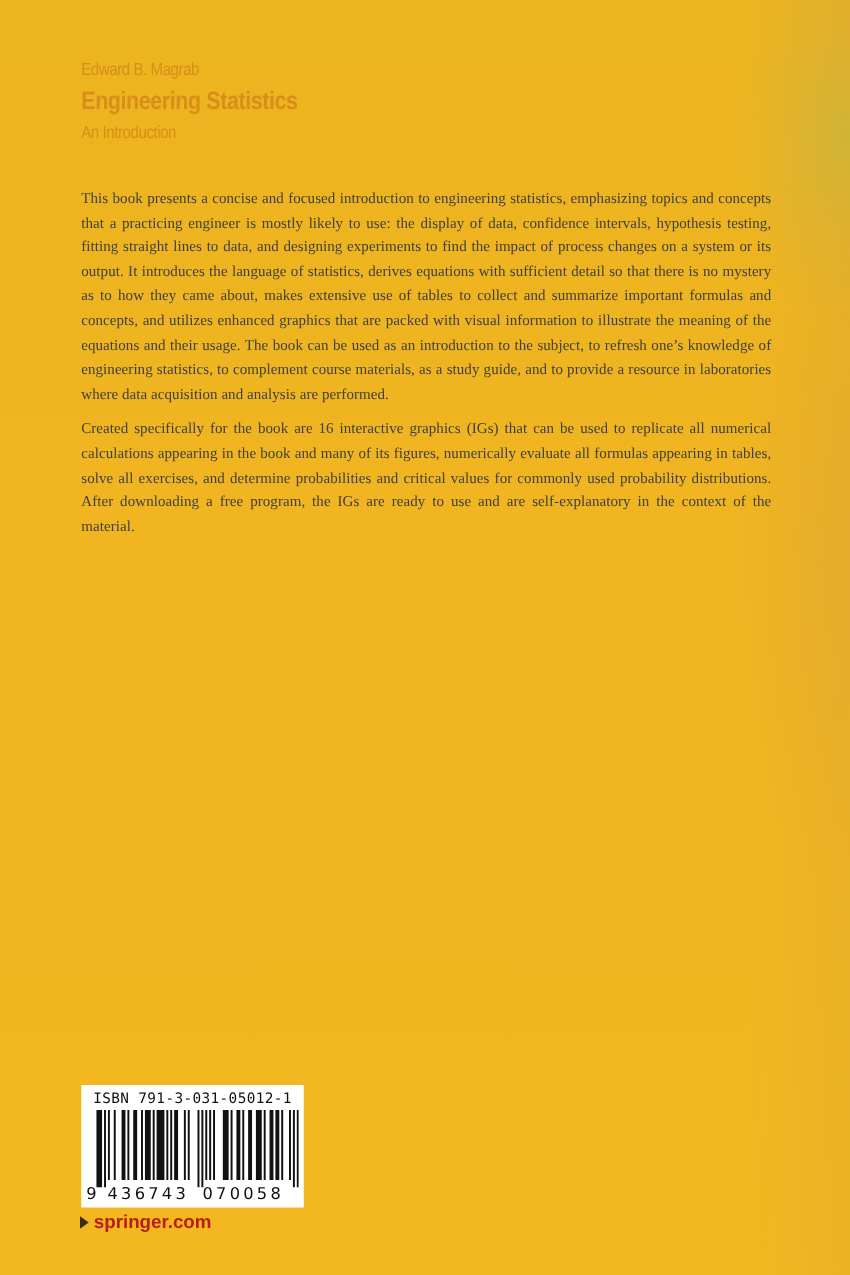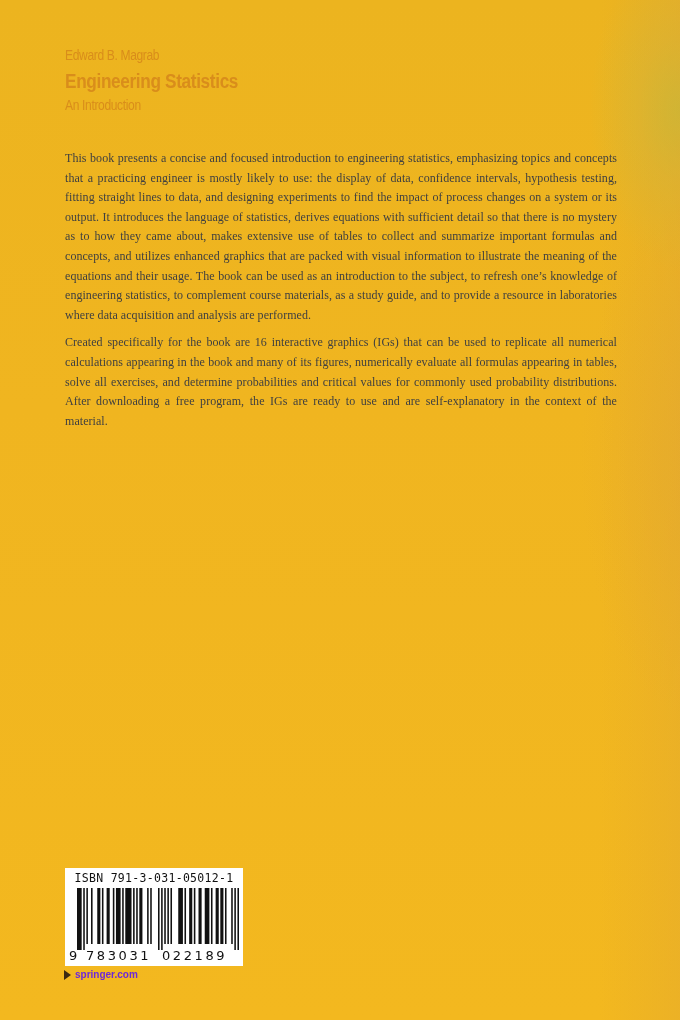--- a/index.html
+++ b/index.html
@@ -67,21 +67,21 @@
     .barcode-digits {
       position: absolute; left: 4px; top: 80px; width: 174px; height: 16px;
       font-family: "DejaVu Sans", sans-serif; font-size: 13px; color: #111;
     }
     .bd-first { position: absolute; left: 0; top: 0; }
     .bd-left { position: absolute; left: 17px; top: 0; letter-spacing: 2.6px; }
     .bd-right { position: absolute; left: 93px; top: 0; letter-spacing: 2.6px; }
     .springer {
       position: absolute; left: 64px; top: 969px;
       font-family: "Liberation Sans", sans-serif; font-weight: bold;
-      font-size: 10px; color: #6d28d9;
+      font-size: 15px; color: #b91c1c;
       display: flex; align-items: center; gap: 4px;
     }
     .springer .arrow {
       width: 0; height: 0;
       border-top: 5px solid transparent; border-bottom: 5px solid transparent;
       border-left: 7px solid #3c2a12;
     }
   </style>
 </head>
 <body>
@@ -130,21 +130,21 @@
       <rect x="133.96" y="0" width="1.56" height="56" fill="#111"></rect>
       <rect x="138.63" y="0" width="3.12" height="56" fill="#111"></rect>
       <rect x="143.31" y="0" width="3.12" height="56" fill="#111"></rect>
       <rect x="147.98" y="0" width="1.56" height="56" fill="#111"></rect>
       <rect x="154.21" y="0" width="1.56" height="56" fill="#111"></rect>
       <rect x="157.33" y="0" width="1.56" height="62" fill="#111"></rect>
       <rect x="160.44" y="0" width="1.56" height="62" fill="#111"></rect>
     </svg>
   <div class="barcode-digits">
     <span class="bd-first">9</span>
-    <span class="bd-left">783031</span>
-    <span class="bd-right">022189</span>
+    <span class="bd-left">436743</span>
+    <span class="bd-right">070058</span>
   </div>
 </div>
 
 <div class="springer">
   <span class="arrow"></span>
   <span>springer.com</span>
 </div>
 
 </body></html>

